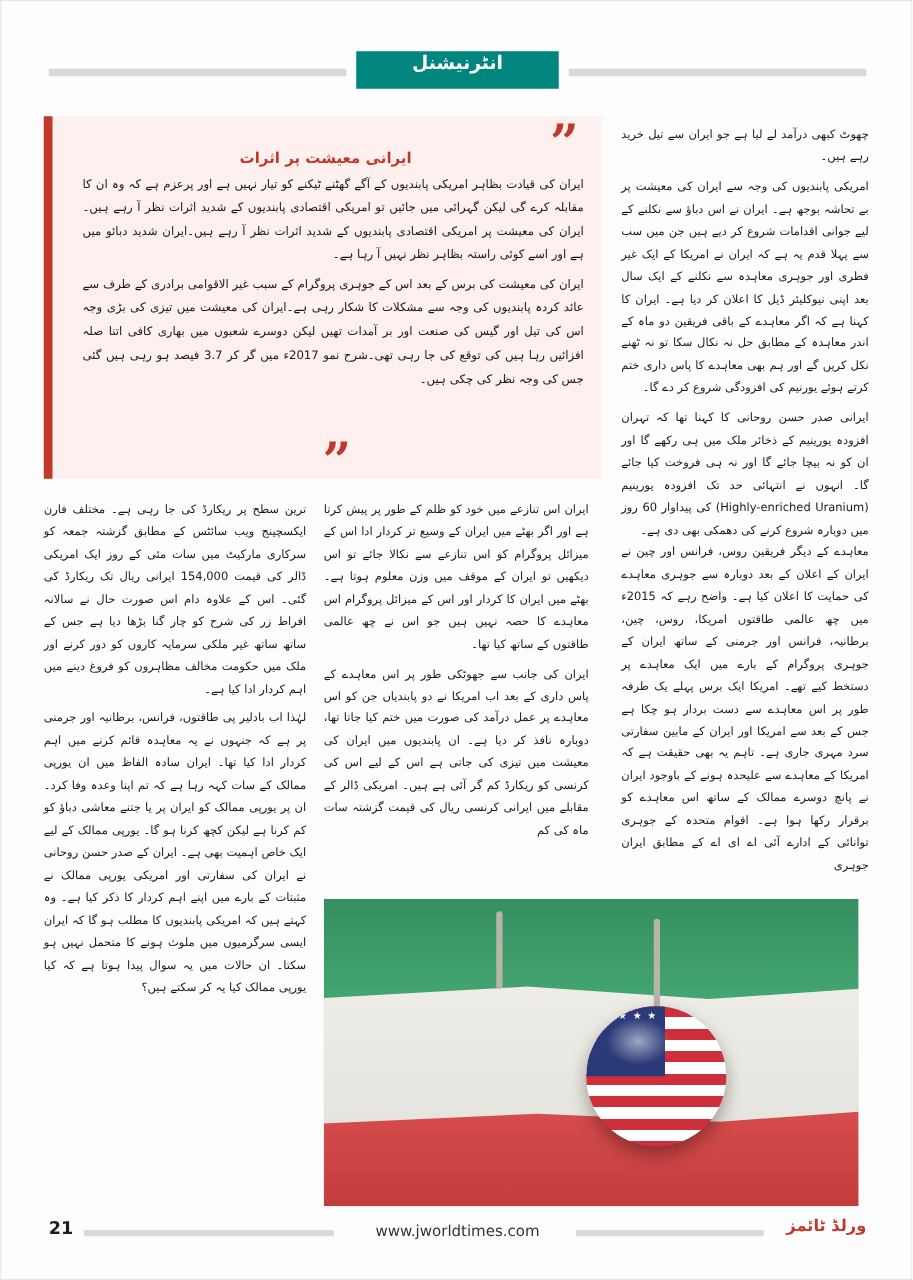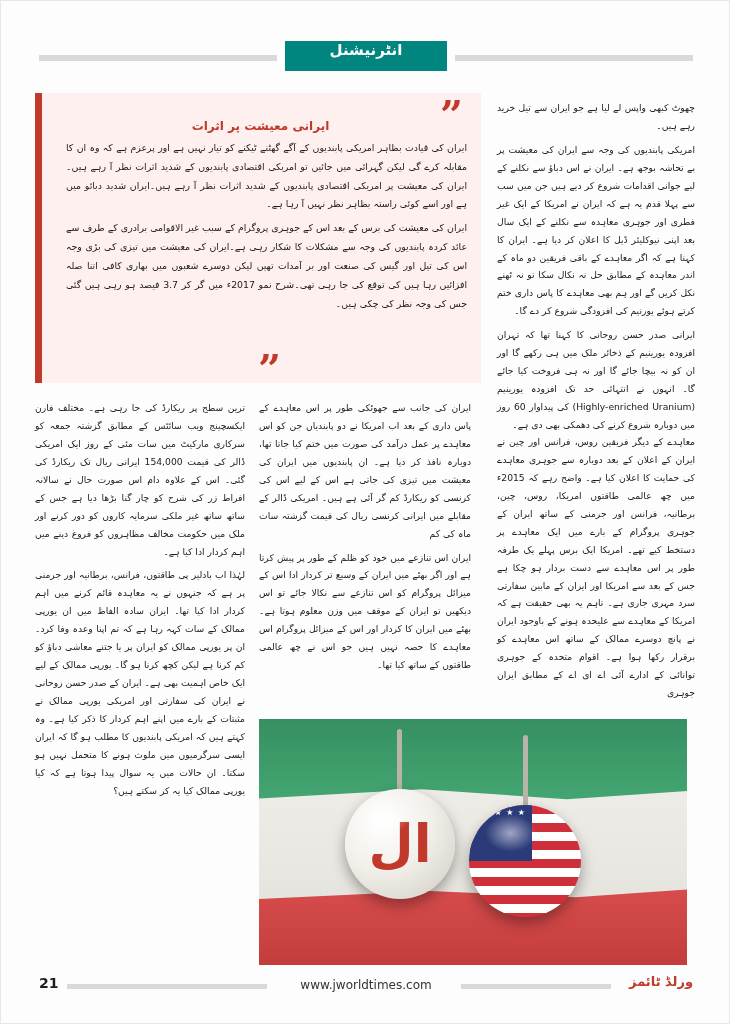--- a/index.html
+++ b/index.html
@@ -268,56 +268,52 @@
     <h1>ایرانی معیشت پر اثرات</h1>
     <div class="urdu">
       <p>ایران کی قیادت بظاہر امریکی پابندیوں کے آگے گھٹنے ٹیکنے کو تیار نہیں ہے اور پرعزم ہے کہ وہ ان کا مقابلہ کرے گی لیکن گہرائی میں جائیں تو امریکی اقتصادی پابندیوں کے شدید اثرات نظر آ رہے ہیں۔ ایران کی معیشت پر امریکی اقتصادی پابندیوں کے شدید اثرات نظر آ رہے ہیں۔ایران شدید دبائو میں ہے اور اسے کوئی راستہ بظاہر نظر نہیں آ رہا ہے۔</p>
       <p>ایران کی معیشت کی برس کے بعد اس کے جوہری پروگرام کے سبب غیر الاقوامی برادری کے طرف سے عائد کردہ پابندیوں کی وجہ سے مشکلات کا شکار رہی ہے۔ایران کی معیشت میں تیزی کی بڑی وجہ اس کی تیل اور گیس کی صنعت اور بر آمدات تھیں لیکن دوسرے شعبوں میں بھاری کافی اتنا صلہ افزائیں رہا ہیں کی توقع کی جا رہی تھی۔شرح نمو 2017ء میں گر کر 3.7 فیصد ہو رہی ہیں گئی جس کی وجہ نظر کی چکی ہیں۔</p>
     </div>
     <div class="quote-bot">”</div>
   </div>
 
   <div class="col-right-top">
     <div class="urdu">
-      <p>چھوٹ کبھی واپس لے لیا ہے جو ایران سے تیل خرید رہے ہیں۔</p>
+      <p>چھوٹ کبھی درآمد لے لیا ہے جو ایران سے تیل خرید رہے ہیں۔</p>
       <p>امریکی پابندیوں کی وجہ سے ایران کی معیشت پر بے تحاشہ بوجھ ہے۔ ایران نے اس دباؤ سے نکلنے کے لیے جوانی اقدامات شروع کر دیے ہیں جن میں سب سے پہلا قدم یہ ہے کہ ایران نے امریکا کے ایک غیر فطری اور جوہری معاہدہ سے نکلنے کے ایک سال بعد اپنی نیوکلیئر ڈیل کا اعلان کر دیا ہے۔ ایران کا کہنا ہے کہ اگر معاہدے کے باقی فریقین دو ماہ کے اندر معاہدہ کے مطابق حل نہ نکال سکا تو نہ ٹھنے نکل کریں گے اور ہم بھی معاہدے کا پاس داری ختم کرتے ہوئے یورنیم کی افزودگی شروع کر دے گا۔</p>
       <p>ایرانی صدر حسن روحانی کا کہنا تھا کہ تہران افزودہ یورینیم کے ذخائر ملک میں ہی رکھے گا اور ان کو نہ بیچا جائے گا اور نہ ہی فروخت کیا جائے گا۔ انہوں نے انتہائی حد تک افزودہ یورینیم (Highly-enriched Uranium) کی پیداوار 60 روز میں دوبارہ شروع کرنے کی دھمکی بھی دی ہے۔</p>
     </div>
   </div>
 
   <div class="col col-a">
     <div class="urdu">
       <p>ترین سطح پر ریکارڈ کی جا رہی ہے۔ مختلف فارن ایکسچینج ویب سائٹس کے مطابق گزشتہ جمعہ کو سرکاری مارکیٹ میں سات مئی کے روز ایک امریکی ڈالر کی قیمت 154,000 ایرانی ریال تک ریکارڈ کی گئی۔ اس کے علاوہ دام اس صورت حال نے سالانہ افراط زر کی شرح کو چار گنا بڑھا دیا ہے جس کے ساتھ ساتھ غیر ملکی سرمایہ کاروں کو دور کرنے اور ملک میں حکومت مخالف مظاہروں کو فروغ دینے میں اہم کردار ادا کیا ہے۔</p>
       <p>لہٰذا اب بادلیر پی طاقتوں، فرانس، برطانیہ اور جرمنی پر ہے کہ جنہوں نے یہ معاہدہ قائم کرنے میں اہم کردار ادا کیا تھا۔ ایران سادہ الفاظ میں ان یورپی ممالک کے سات کہہ رہا ہے کہ تم اپنا وعدہ وفا کرد۔ ان پر یورپی ممالک کو ایران پر یا جتنے معاشی دباؤ کو کم کرنا ہے لیکن کچھ کرنا ہو گا۔ یورپی ممالک کے لیے ایک خاص اہمیت بھی ہے۔ ایران کے صدر حسن روحانی نے ایران کی سفارتی اور امریکی یورپی ممالک نے مثبتات کے بارے میں اپنے اہم کردار کا ذکر کیا ہے۔ وہ کہتے ہیں کہ امریکی پابندیوں کا مطلب ہو گا کہ ایران ایسی سرگرمیوں میں ملوث ہونے کا متحمل نہیں ہو سکتا۔ ان حالات میں یہ سوال پیدا ہوتا ہے کہ کیا یورپی ممالک کیا یہ کر سکتے ہیں؟</p>
     </div>
   </div>
 
   <div class="col col-b">
     <div class="urdu">
+      <p>ایران اس تنازعے میں خود کو ظلم کے طور پر پیش کرتا ہے اور اگر بھٹے میں ایران کے وسیع تر کردار ادا اس کے میزائل پروگرام کو اس تنازعے سے نکالا جائے تو اس دیکھیں تو ایران کے موقف میں وزن معلوم ہوتا ہے۔ بھٹے میں ایران کا کردار اور اس کے میزائل پروگرام اس معاہدے کا حصہ نہیں ہیں جو اس نے چھ عالمی طاقتوں کے ساتھ کیا تھا۔</p>
       <p>ایران کی جانب سے جھوٹکی طور پر اس معاہدے کے پاس داری کے بعد اب امریکا نے دو پابندیاں جن کو اس معاہدے پر عمل درآمد کی صورت میں ختم کیا جاتا تھا، دوبارہ نافذ کر دیا ہے۔ ان پابندیوں میں ایران کی معیشت میں تیزی کی جاتی ہے اس کے لیے اس کی کرنسی کو ریکارڈ کم گر آئی ہے ہیں۔ امریکی ڈالر کے مقابلے میں ایرانی کرنسی ریال کی قیمت گزشتہ سات ماہ کی کم</p>
-      <p>ایران اس تنازعے میں خود کو ظلم کے طور پر پیش کرتا ہے اور اگر بھٹے میں ایران کے وسیع تر کردار ادا اس کے میزائل پروگرام کو اس تنازعے سے نکالا جائے تو اس دیکھیں تو ایران کے موقف میں وزن معلوم ہوتا ہے۔ بھٹے میں ایران کا کردار اور اس کے میزائل پروگرام اس معاہدے کا حصہ نہیں ہیں جو اس نے چھ عالمی طاقتوں کے ساتھ کیا تھا۔</p>
     </div>
   </div>
 
   <div class="col col-c">
     <div class="urdu">
       <p>معاہدے کے دیگر فریقین روس، فرانس اور چین نے ایران کے اعلان کے بعد دوبارہ سے جوہری معاہدے کی حمایت کا اعلان کیا ہے۔ واضح رہے کہ 2015ء میں چھ عالمی طاقتوں امریکا، روس، چین، برطانیہ، فرانس اور جرمنی کے ساتھ ایران کے جوہری پروگرام کے بارے میں ایک معاہدے پر دستخط کیے تھے۔ امریکا ایک برس پہلے یک طرفہ طور پر اس معاہدے سے دست بردار ہو چکا ہے جس کے بعد سے امریکا اور ایران کے مابین سفارتی سرد مہری جاری ہے۔ تاہم یہ بھی حقیقت ہے کہ امریکا کے معاہدے سے علیحدہ ہونے کے باوجود ایران نے پانچ دوسرے ممالک کے ساتھ اس معاہدے کو برقرار رکھا ہوا ہے۔ اقوام متحدہ کے جوہری توانائی کے ادارے آئی اے ای اے کے مطابق ایران جوہری</p>
     </div>
   </div>
 
   <div class="photo">
     <div class="crack-bg"></div>
     <div class="stripe-green"></div>
     <div class="stripe-red"></div>
     <div class="hook h1"></div>
     <div class="hook h2"></div>
-    <div class="ball-iran">
-      <div class="emblem">ال</div>
-      <div class="gloss"></div>
-    </div>
     <div class="ball-usa">
       <div class="canton">★ ★ ★
 ★ ★ ★</div>
       <div class="gloss"></div>
     </div>
   </div>
 
   <div class="footer">
     <div class="page-no">21</div>
     <div class="rule left"></div>

